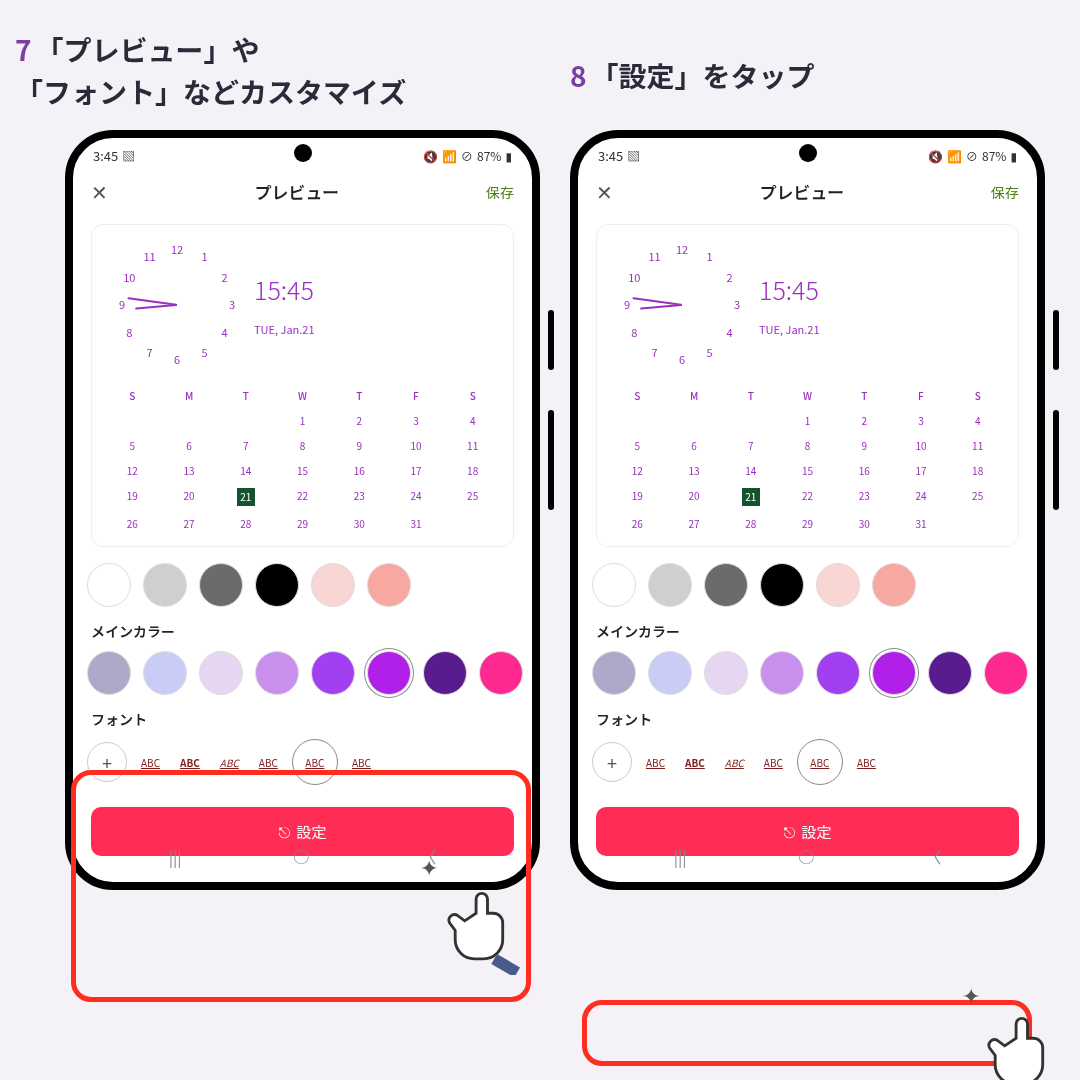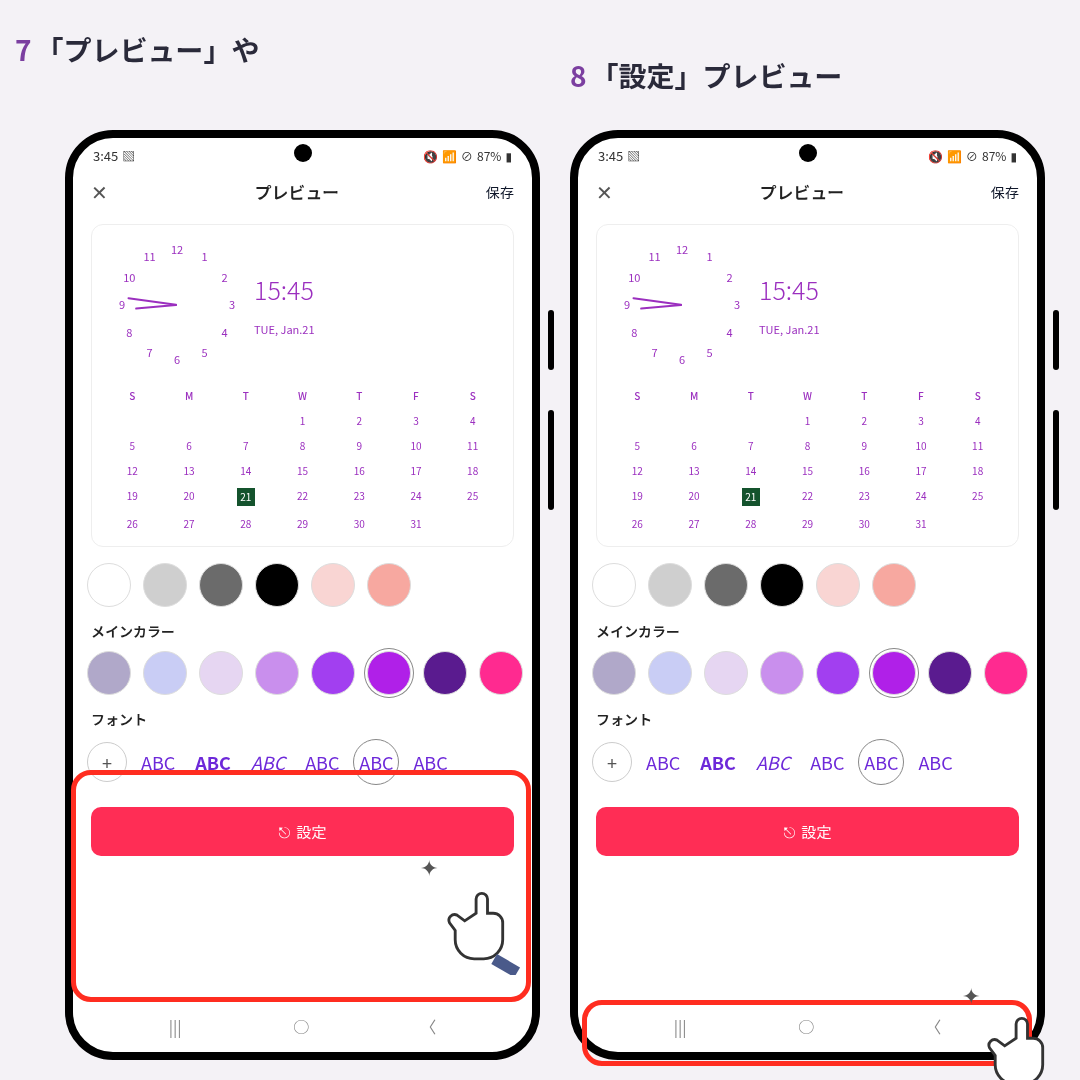--- a/index.html
+++ b/index.html
@@ -4,67 +4,68 @@
 <style>
 * { margin:0; padding:0; box-sizing:border-box; }
 body { background:#f4f2f6; width:1080px; height:1080px; font-family:-apple-system,BlinkMacSystemFont,"Hiragino Sans","Noto Sans JP",sans-serif; position:relative; }
 .step-label { position:absolute; font-size:28px; font-weight:bold; color:#2a2a3a; }
 .step-label .num { color:#7b3fa0; margin-right:4px; }
 #step7 { top:28px; left:15px; line-height:1.5; }
 #step8 { top:55px; left:570px; }
 .phone-wrap { position:absolute; top:130px; width:475px; }
 #phone1 { left:65px; }
 #phone2 { left:570px; }
-.phone-frame { width:100%; height:930px; border:8px solid #000; border-radius:48px; background:#fff; position:relative; overflow:hidden; }
+.phone-frame { width:100%; height:760px; border:8px solid #000; border-radius:48px; background:#fff; position:relative; overflow:hidden; }
 .notch { position:absolute; top:6px; left:50%; transform:translateX(-50%); width:18px; height:18px; background:#000; border-radius:50%; }
 .side-btn { position:absolute; background:#000; width:6px; border-radius:3px; right:-14px; }
 .sb1 { top:180px; height:60px; }
 .sb2 { top:280px; height:100px; }
 .status-bar { display:flex; justify-content:space-between; align-items:center; padding:8px 20px 4px; font-size:13px; color:#333; }
 .status-left { display:flex; gap:4px; align-items:center; }
 .status-right { display:flex; gap:4px; align-items:center; font-size:12px; }
 .header { display:flex; justify-content:space-between; align-items:center; padding:8px 18px 12px; }
 .close-x { font-size:20px; color:#555; }
 .header-title { font-size:17px; font-weight:600; color:#222; }
-.save { font-size:14px; color:#0f172a; }
+.save { font-size:14px; color:#4d7c0f; }
 .preview-card { margin:6px 18px 10px; border:1px solid #eee; border-radius:12px; padding:14px 12px 10px; }
 .clock-row { display:flex; align-items:center; gap:12px; }
 .analog { position:relative; width:130px; height:130px; flex-shrink:0; margin-left:8px; }
 .analog span { position:absolute; font-size:11px; color:#9b2fbf; transform:translate(-50%,-50%); }
 .hand { position:absolute; left:50%; top:50%; height:2px; background:#9b2fbf; transform-origin:0 50%; border-radius:2px; }
 .digital { color:#9b2fbf; }
 .digital .time { font-size:25px; font-weight:300; }
 .digital .date { font-size:11px; margin-top:14px; text-align:center; }
 .cal { margin-top:14px; }
 .cal-row { display:flex; }
 .cal-cell { flex:1; text-align:center; font-size:10px; color:#9b2fbf; padding:5px 0; }
 .cal-head .cal-cell { font-weight:500; }
 .today { background:#14532d; color:#fff; display:inline-block; width:18px; height:18px; line-height:18px; }
 .color-row { display:flex; gap:12px; padding:6px 14px; overflow:hidden; }
 .swatch { width:44px; height:44px; border-radius:50%; flex-shrink:0; border:1px solid #ddd; }
 .section-label { font-size:14px; font-weight:600; color:#222; padding:8px 18px 4px; }
 .font-row { display:flex; gap:8px; padding:6px 14px; align-items:center; overflow:hidden; }
 .font-add { width:40px; height:40px; border:1px solid #ccc; border-radius:50%; display:flex; align-items:center; justify-content:center; font-size:18px; color:#555; flex-shrink:0; }
-.font-item { font-size:18px; color:#6d28d9; padding:0 6px; flex-shrink:0; }
+.font-item { font-size:10px; color:#7f1d1d; padding:0 6px; flex-shrink:0;text-decoration:underline; }
 .font-item.sel { border:1px solid #888; border-radius:50%; width:46px; height:46px; display:flex; align-items:center; justify-content:center; }
 .set-btn { margin:16px 18px 0; background:#ff2d55; color:#fff; text-align:center; padding:14px; border-radius:10px; font-size:15px; display:flex; align-items:center; justify-content:center; gap:6px; }
 .nav-bar { position:absolute; bottom:8px; left:0; right:0; display:flex; justify-content:space-around; padding:6px 40px; color:#888; }
 .highlight-box { position:absolute; border:5px solid #ff2d20; border-radius:20px; pointer-events:none; }
 .tap-hand { position:absolute; width:95px; height:95px; }
 .tap-hand svg { width:100%; height:100%; }
 .spark { position:absolute; font-size:22px; color:#555; }
 </style>
 </head>
 <body>
 
 <div class="step-label" id="step7">
   <span class="num">7</span><span>「プレビュー」や</span><br>
+  <span>「フォント」などカスタマイズ</span>
 </div>
 <div class="step-label" id="step8">
-  <span class="num">8</span><span>「設定」プレビュー</span>
+  <span class="num">8</span><span>「設定」をタップ</span>
 </div>
 
 <div class="phone-wrap" id="phone1">
   <div class="phone-frame">
     <div class="notch"></div>
     <div class="status-bar">
       <div class="status-left">
           <span>3:45</span> 
           <span>▧</span>
         </div>

